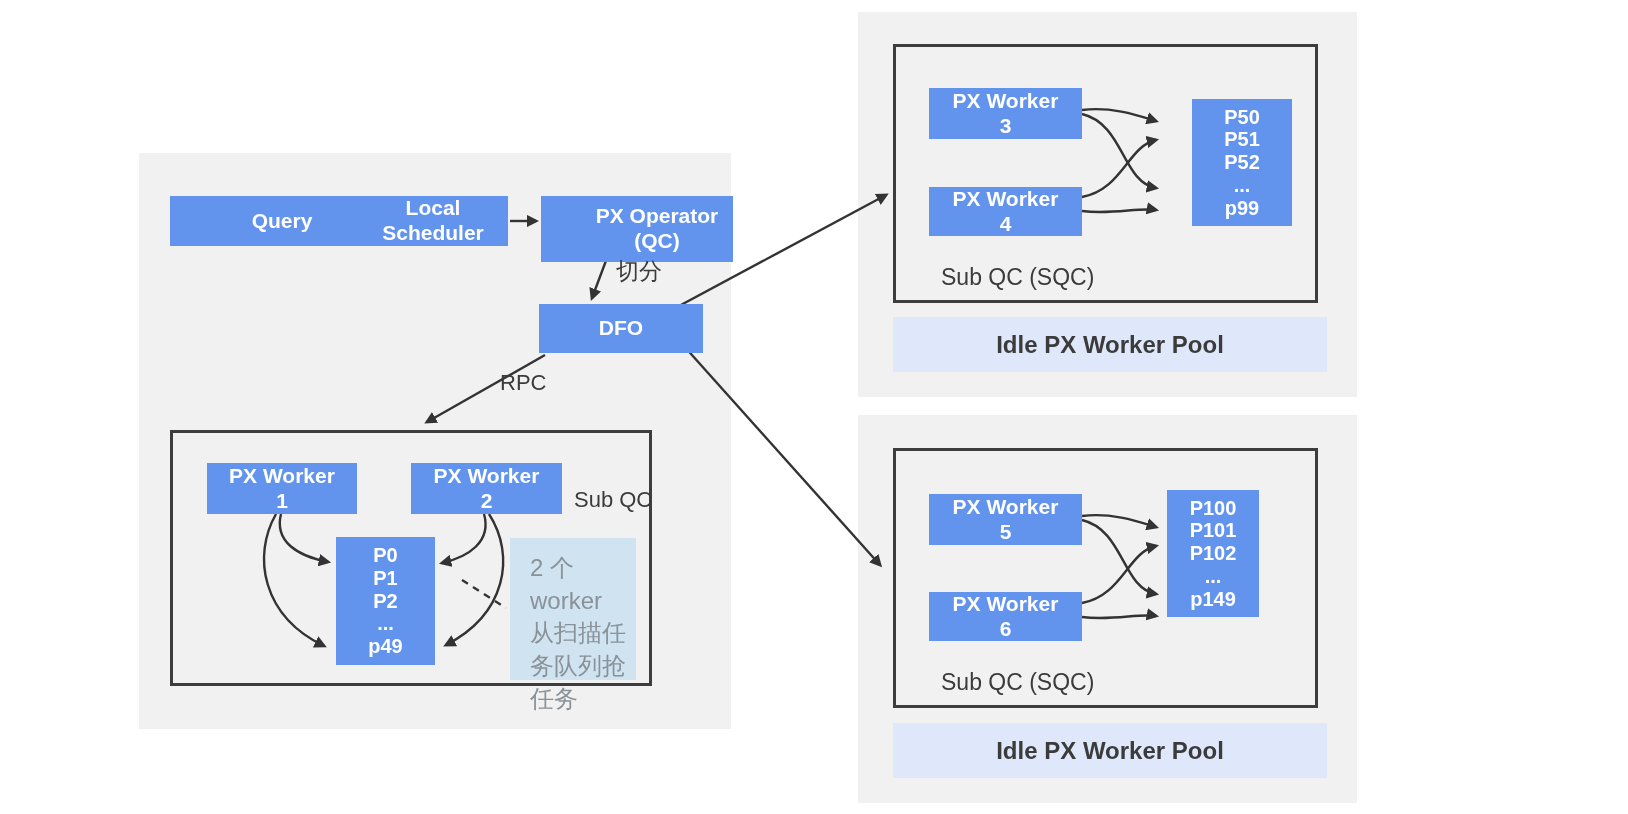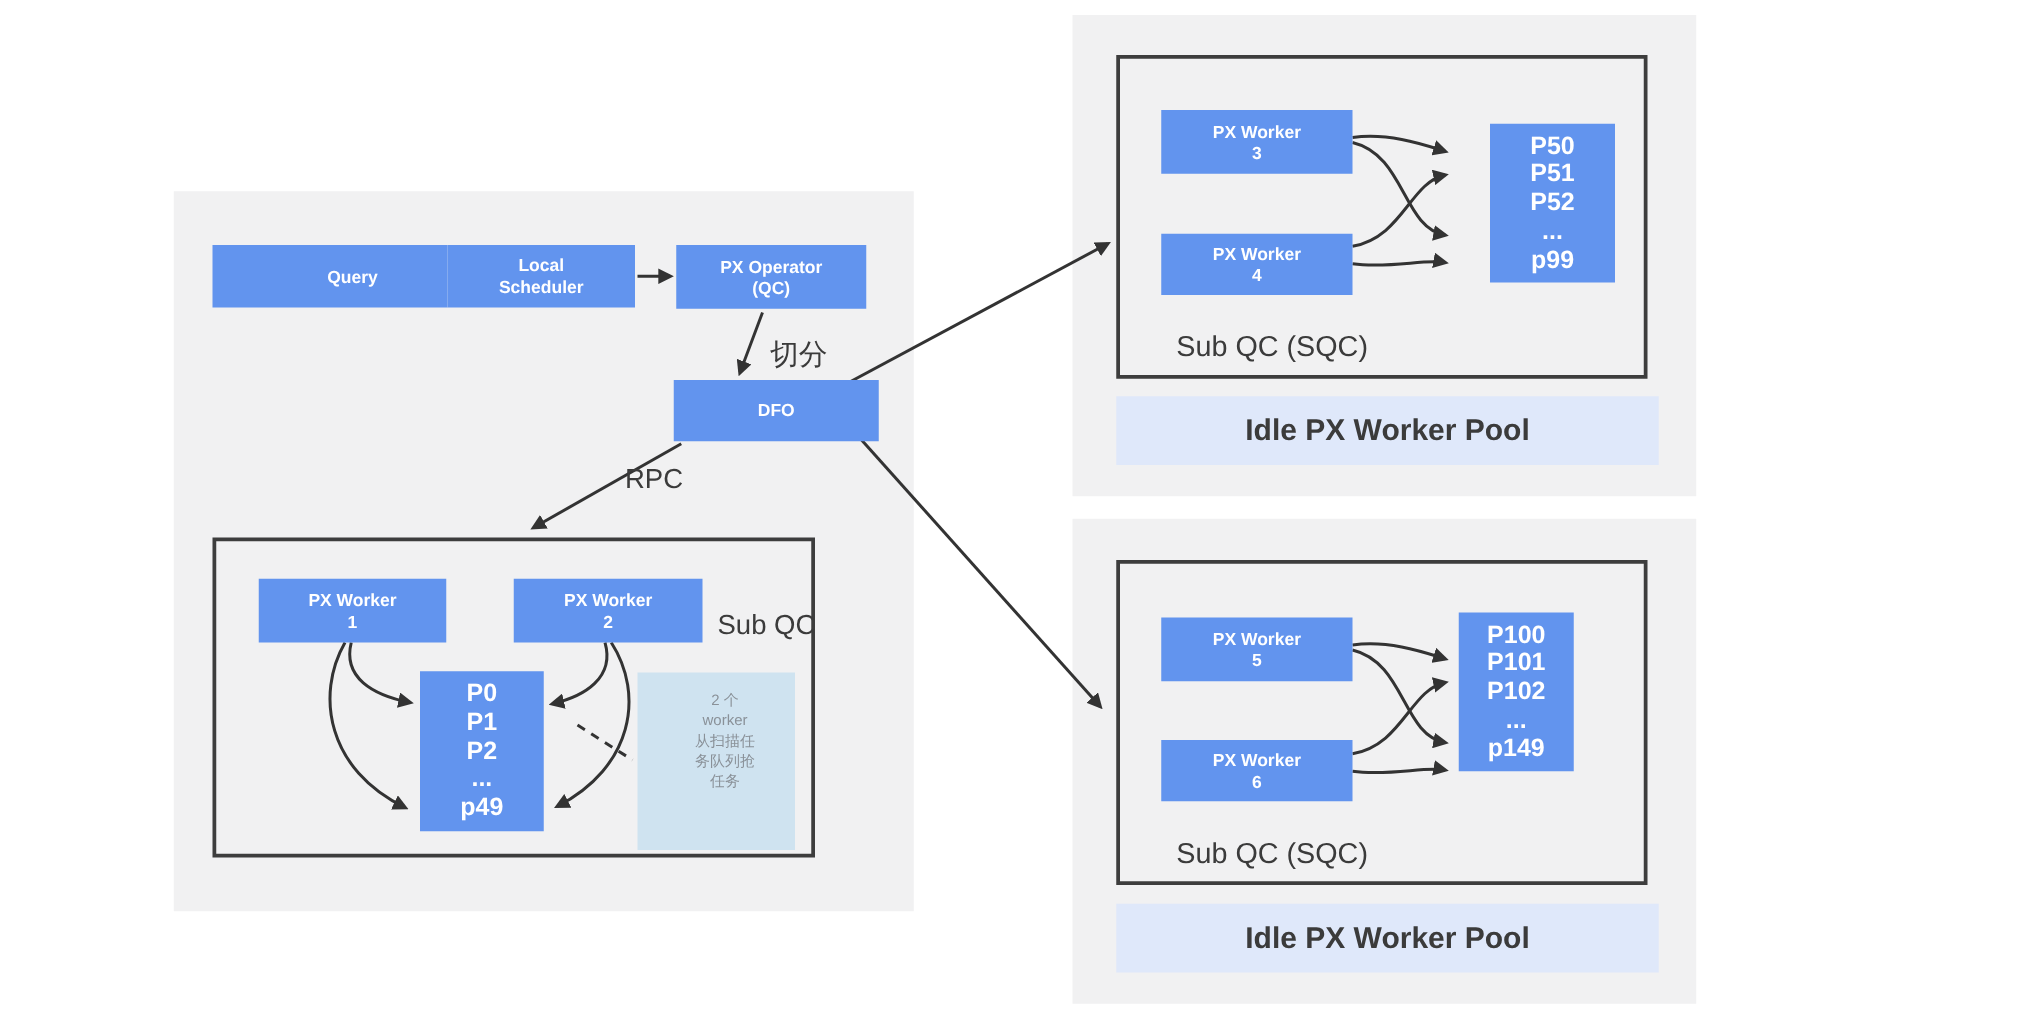--- a/index.html
+++ b/index.html
@@ -14,34 +14,34 @@
   }
   html,body{margin:0;padding:0;background:#ffffff;}
   .canvas{
     position:relative;width:1628px;height:814px;background:#ffffff;overflow:hidden;
     font-family:"Liberation Sans","DejaVu Sans",sans-serif;
   }
   .panel{position:absolute;background:var(--panel-gray);}
   .outline{position:absolute;border:3px solid var(--border-dark);box-sizing:border-box;}
   .bluebox{
     position:absolute;background:var(--box-blue);color:#ffffff;font-weight:bold;
-    font-size:14px;line-height:1.18;display:flex;align-items:center;justify-content:center;
+    font-size:21px;line-height:1.18;display:flex;align-items:center;justify-content:center;
     text-align:center;white-space:pre-line;
   }
   .queue{font-size:20px;line-height:1.14;}
   .label{position:absolute;color:var(--label-dark);font-size:23px;white-space:pre;}
   .edge-label{position:absolute;color:var(--label-dark);font-size:23px;white-space:pre;}
   .pool{
     position:absolute;background:var(--pool-blue);color:var(--label-dark);font-size:24px;
     display:flex;align-items:center;justify-content:center;font-weight:bold;
   }
   .note{
     position:absolute;background:var(--note-blue);color:var(--note-text);
-    font-size:12px;line-height:1.36;white-space:pre-line;
-    padding:14px 6px 0 20px;box-sizing:border-box;text-align:center;
+    font-size:24px;line-height:1.36;white-space:pre-line;
+    padding:14px 6px 0 20px;box-sizing:border-box;
   }
   svg.arrows{position:absolute;left:0;top:0;pointer-events:none;}
   .c{fill:none;stroke:var(--line-dark);stroke-width:2.4px;}
   .dash{stroke-dasharray:7 6;}
 </style>
 </head>
 <body>
 
 <div class="canvas">
 
@@ -76,23 +76,23 @@
 
     <path class="c" d="M1082,516 C1112,512 1140,522 1156,527" marker-end="url(#arw)"></path>
     <path class="c" d="M1082,520 C1124,530 1122,588 1156,594" marker-end="url(#arw)"></path>
     <path class="c" d="M1082,603 C1122,596 1128,552 1156,546" marker-end="url(#arw)"></path>
     <path class="c" d="M1082,617 C1112,621 1140,613 1156,616" marker-end="url(#arw)"></path>
   </svg>
 
   <div class="bluebox" style="left:170px;top:196px;width:152px;height:50px;padding-left:36px;">Query</div>
   <div class="bluebox" style="left:358px;top:196px;width:150px;height:50px;">Local
 Scheduler</div>
-  <div class="bluebox" style="left:541px;top:196px;width:152px;height:51px;">PX Operator
+  <div class="bluebox" style="left:541px;top:196px;width:152px;height:66px;padding-left:40px;">PX Operator
 (QC)</div>
-  <div class="edge-label" style="left:616px;top:268px;">切分</div>
+  <div class="edge-label" style="left:616px;top:256px;">切分</div>
   <div class="bluebox" style="left:539px;top:304px;width:164px;height:49px;">DFO</div>
   <div class="edge-label" style="left:500px;top:370px;font-size:22px;">RPC</div>
 
   <div class="outline" style="left:170px;top:430px;width:482px;height:256px;"></div>
   <div class="bluebox" style="left:207px;top:463px;width:150px;height:51px;">PX Worker
 1</div>
   <div class="bluebox" style="left:411px;top:463px;width:151px;height:51px;">PX Worker
 2</div>
   <div class="label" style="left:574px;top:487px;font-size:22px;">Sub QC</div>
   <div class="bluebox queue" style="left:336px;top:537px;width:99px;height:128px;">P0

